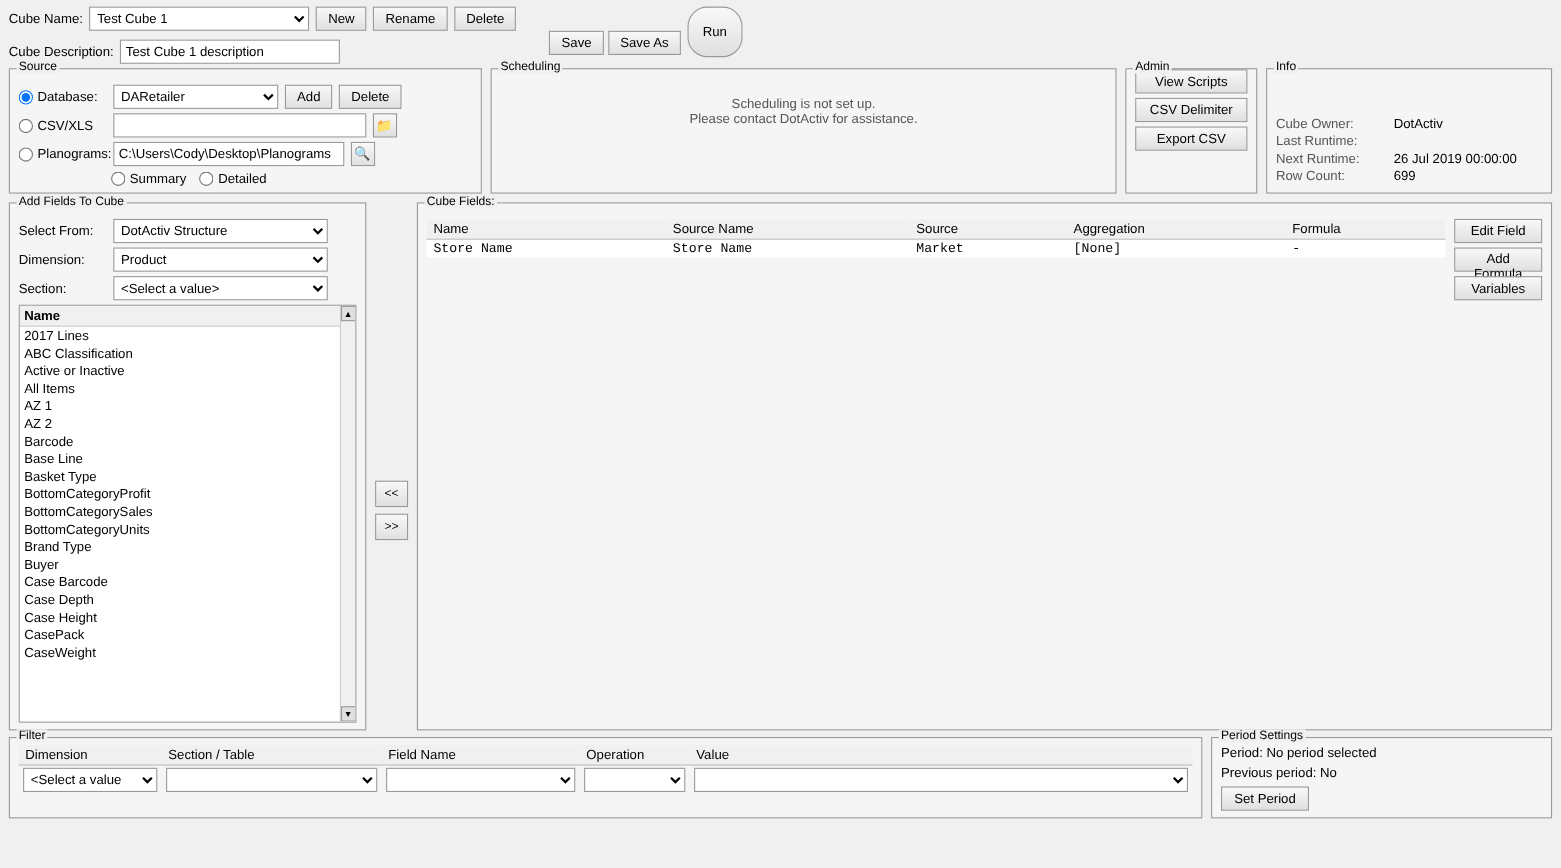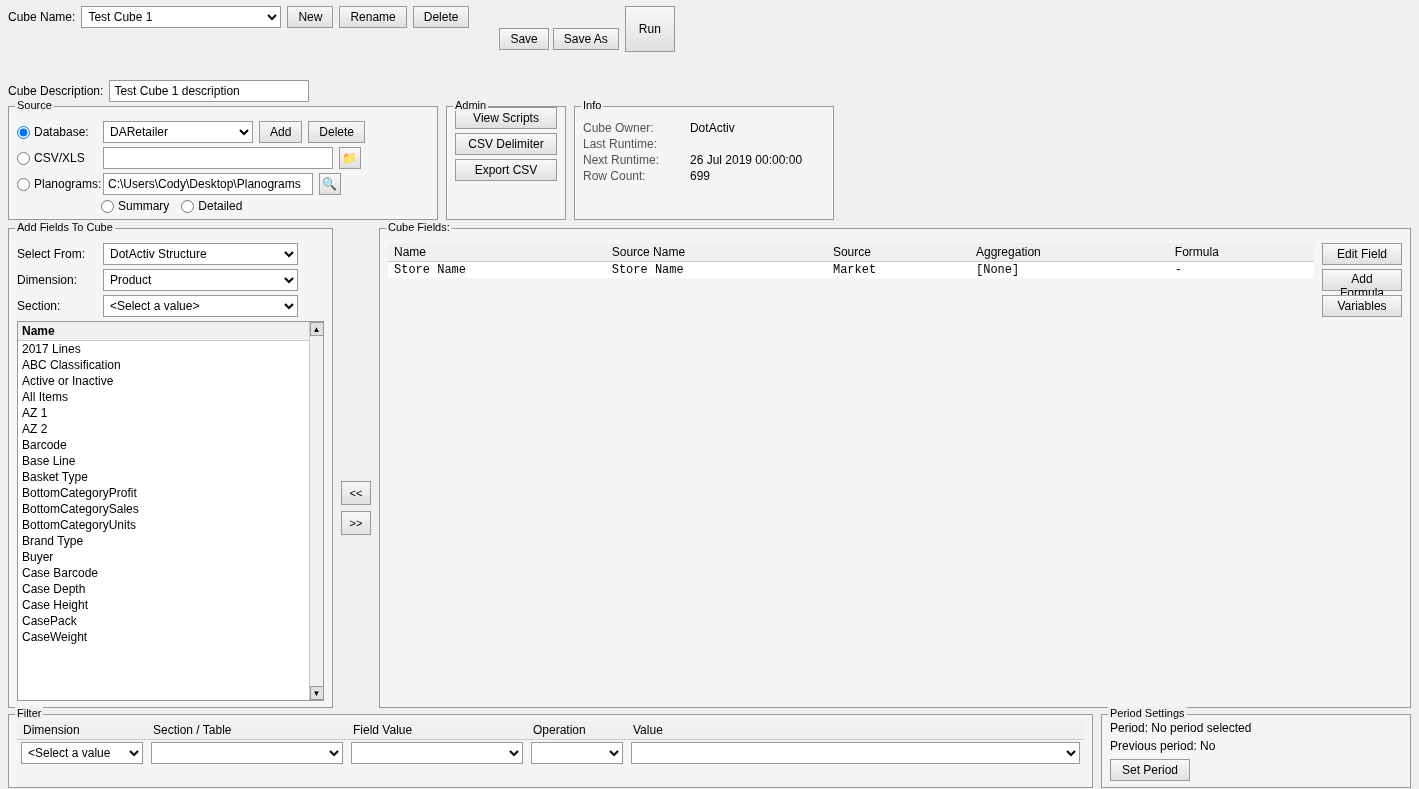--- a/index.html
+++ b/index.html
@@ -4,21 +4,21 @@
   <style>
     * { box-sizing: border-box; margin: 0; padding: 0; font-family: 'Segoe UI', Tahoma, Arial, sans-serif; font-size: 12px; }
     body { background: #f0f0f0; color: #000; overflow: hidden; width: 1419px; height: 789px; }
     
     .main-container { padding: 6px 8px; background: #f0f0f0; }
     .label-text { font-size: 12px; white-space: nowrap; }
     .btn { border: 1px solid #999; background: linear-gradient(to bottom, #f8f8f8, #e0e0e0); padding: 2px 10px; height: 22px; cursor: pointer; font-size: 12px; }
     .btn-run { border: 1px solid #999; background: linear-gradient(to bottom, #f8f8f8, #e0e0e0); padding: 2px 10px; height: 46px; cursor: pointer; font-size: 12px; }
     
     .cube-name-row { display: flex; align-items: center; gap: 6px; margin-bottom: 4px; }
-    .cube-desc-row { display: flex; align-items: center; gap: 6px; margin-top: 44px; }
+    .cube-desc-row { display: flex; align-items: center; gap: 6px; }
     .save-buttons { display: flex; gap: 4px; padding-left: 24px; }
     
     
     .panels-row { display: flex; gap: 8px; margin-bottom: 6px; }
     
     .panel-box { border: 1px solid #999; padding: 6px 8px; background: #f5f5f5; position: relative; }
     .panel-title { font-size: 11px; font-weight: normal; background: #f0f0f0; position: absolute; top: -8px; left: 6px; padding: 0 2px; }
     
     .source-panel { width: 430px; padding-top: 14px; }
     .scheduling-panel { flex: 1; min-width: 380px; padding-top: 14px; }
@@ -29,21 +29,21 @@
     .radio-label { display: flex; align-items: center; gap: 4px; width: 80px; }
     .file-btn { border: 1px solid #999; background: linear-gradient(to bottom, #f8f8f8, #e0e0e0); width: 22px; height: 22px; cursor: pointer; display: flex; align-items: center; justify-content: center; }
     
     .planograms-options { display: flex; gap: 12px; margin-top: 2px; margin-left: 84px; }
     .radio-option { display: flex; align-items: center; gap: 4px; }
     
     .scheduling-text { color: #555; font-size: 12px; text-align: center; padding: 10px; }
     
     .admin-panel .btn { width: 100%; margin-bottom: 4px; display: block; }
     
-    .info-grid { display: grid; grid-template-columns: auto auto; gap: 2px 8px; }
+    .info-grid { display: grid; grid-template-columns: auto auto; gap: 2px 8px; margin-top: 28px; }
     .info-label { color: #555; }
     .info-value { }
     
     .field-row { display: flex; align-items: center; gap: 6px; margin-bottom: 4px; }
     .field-label { width: 80px; white-space: nowrap; }
     
     .name-list-container { border: 1px solid #999; background: #fff; margin-top: 4px; height: 380px; overflow: hidden; position: relative; display: flex; }
     .name-list { flex: 1; overflow-y: auto; }
     .name-list-header { padding: 2px 4px; font-weight: bold; border-bottom: 1px solid #ccc; background: #f0f0f0; }
     .name-list-item { padding: 1px 4px; cursor: pointer; }
@@ -102,21 +102,21 @@
         <input type="text" style="width: 200px;" value="Test Cube 1 description">
       </div>
     </div>
     <div style="display:flex; flex-direction:column; gap:4px; margin-top:0;">
       <div class="save-buttons" style="display:flex; gap:4px; margin-top:22px;">
         <button class="btn">Save</button>
         <button class="btn">Save As</button>
       </div>
     </div>
     <div style="margin-top:0;">
-      <button class="btn-run" style="margin-top:0; height:46px; width:50px;">Run</button>
+      <button class="btn-run" style="margin-top:0; height:46px; width:50px;border-radius:18px;">Run</button>
     </div>
   </div>
 
   <div class="panels-row" style="margin-top:2px;">
 
     <div class="panel-box source-panel">
       <span class="panel-title">Source</span>
       <div class="source-row">
         <label class="radio-label">
           <input type="radio" name="source" checked="" style="">
@@ -153,20 +153,27 @@
           <input type="radio" name="planogram_type" style="">
           <span>Summary</span>
         </label>
         <label class="radio-option">
           <input type="radio" name="planogram_type" style="">
           <span>Detailed</span>
         </label>
       </div>
     </div>
 
+    <div class="panel-box scheduling-panel" style="flex:1; min-width:360px;">
+      <span class="panel-title">Scheduling</span>
+      <div class="scheduling-text">
+        <div>Scheduling is not set up.</div>
+        <div>Please contact DotActiv for assistance.</div>
+      </div>
+    </div>
 
     <div class="panel-box admin-panel">
       <span class="panel-title">Admin</span>
       <button class="btn" style="width:100%; margin-bottom:4px; display:block;">View Scripts</button>
       <button class="btn" style="width:100%; margin-bottom:4px; display:block;">CSV Delimiter</button>
       <button class="btn" style="width:100%; display:block;">Export CSV</button>
     </div>
 
     <div class="panel-box info-panel">
       <span class="panel-title">Info</span>
@@ -283,21 +290,21 @@
 
   <div class="bottom-row">
 
     <div class="panel-box filter-section" style="flex:1; margin-top:0;">
       <span class="panel-title">Filter</span>
       <table class="filter-table">
         <thead>
           <tr>
             <th style="width:130px;">Dimension</th>
             <th style="width:200px;">Section / Table</th>
-            <th style="width:180px;">Field Value</th>
+            <th style="width:180px;">Field Name</th>
             <th style="width:100px;">Operation</th>
             <th>Value</th>
           </tr>
         </thead>
         <tbody>
           <tr>
             <td>
               <select class="filter-select">
                 <option value="&lt;Select a value">&lt;Select a value</option>
               </select>

